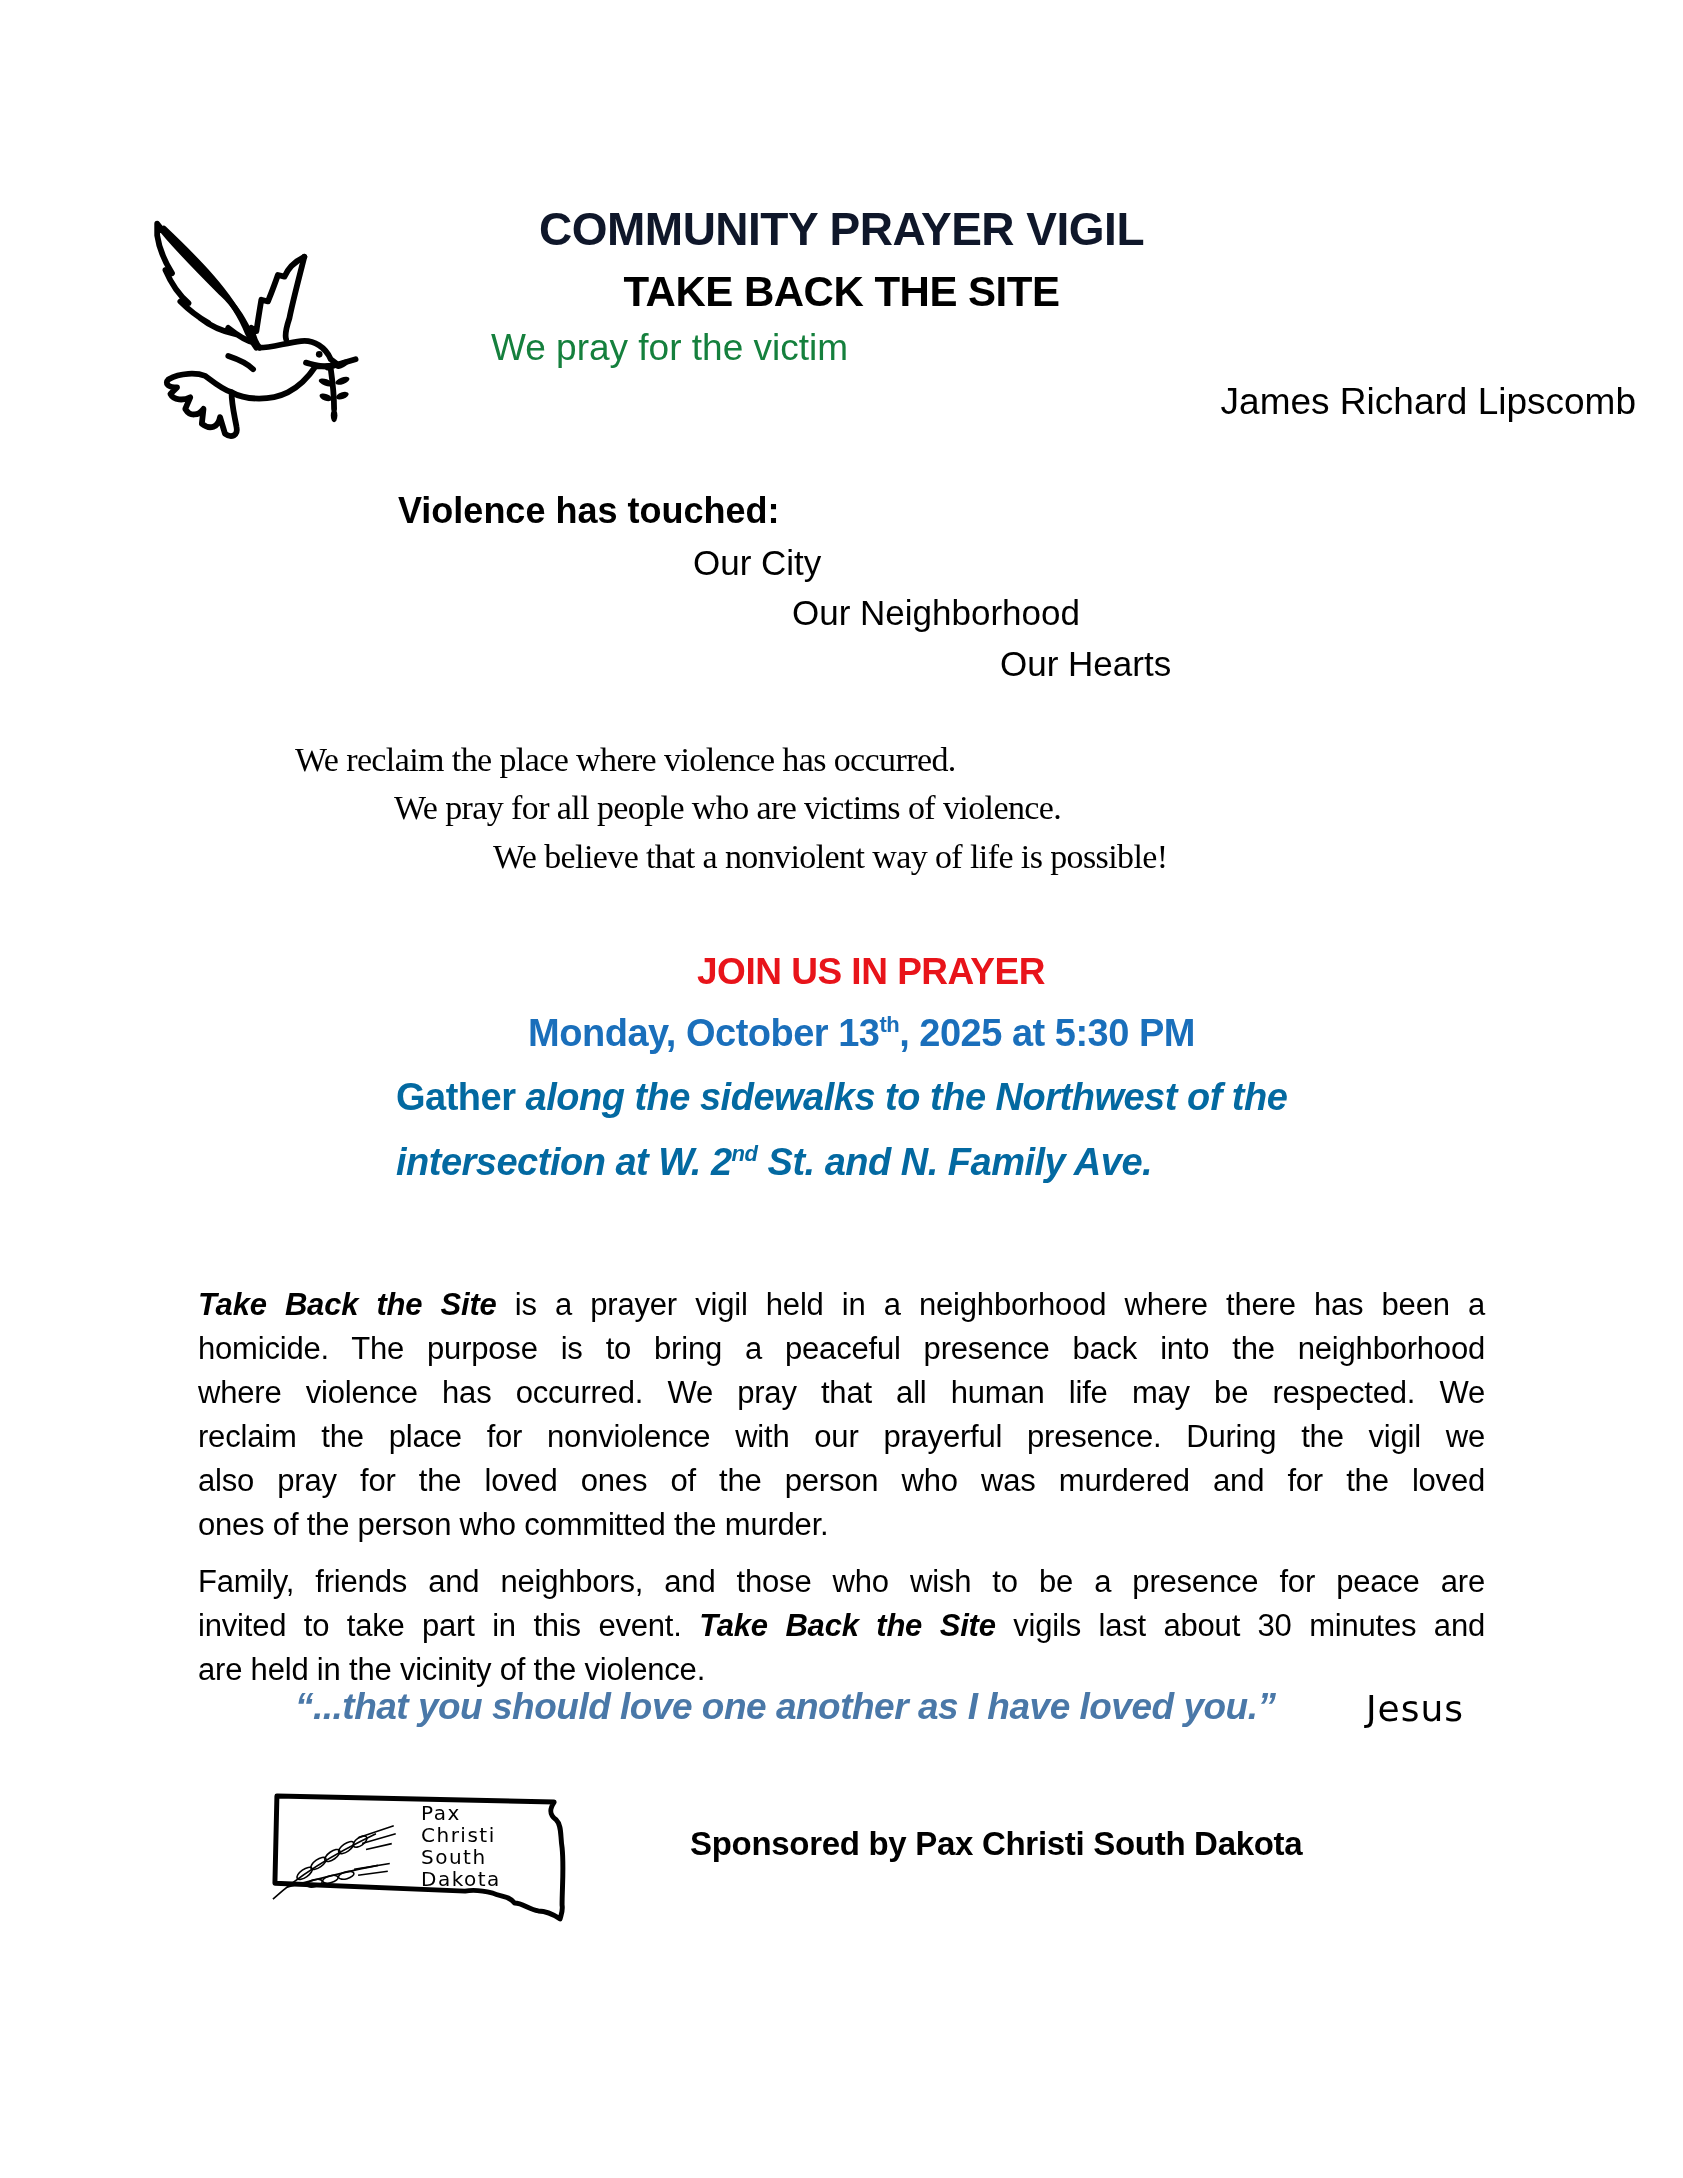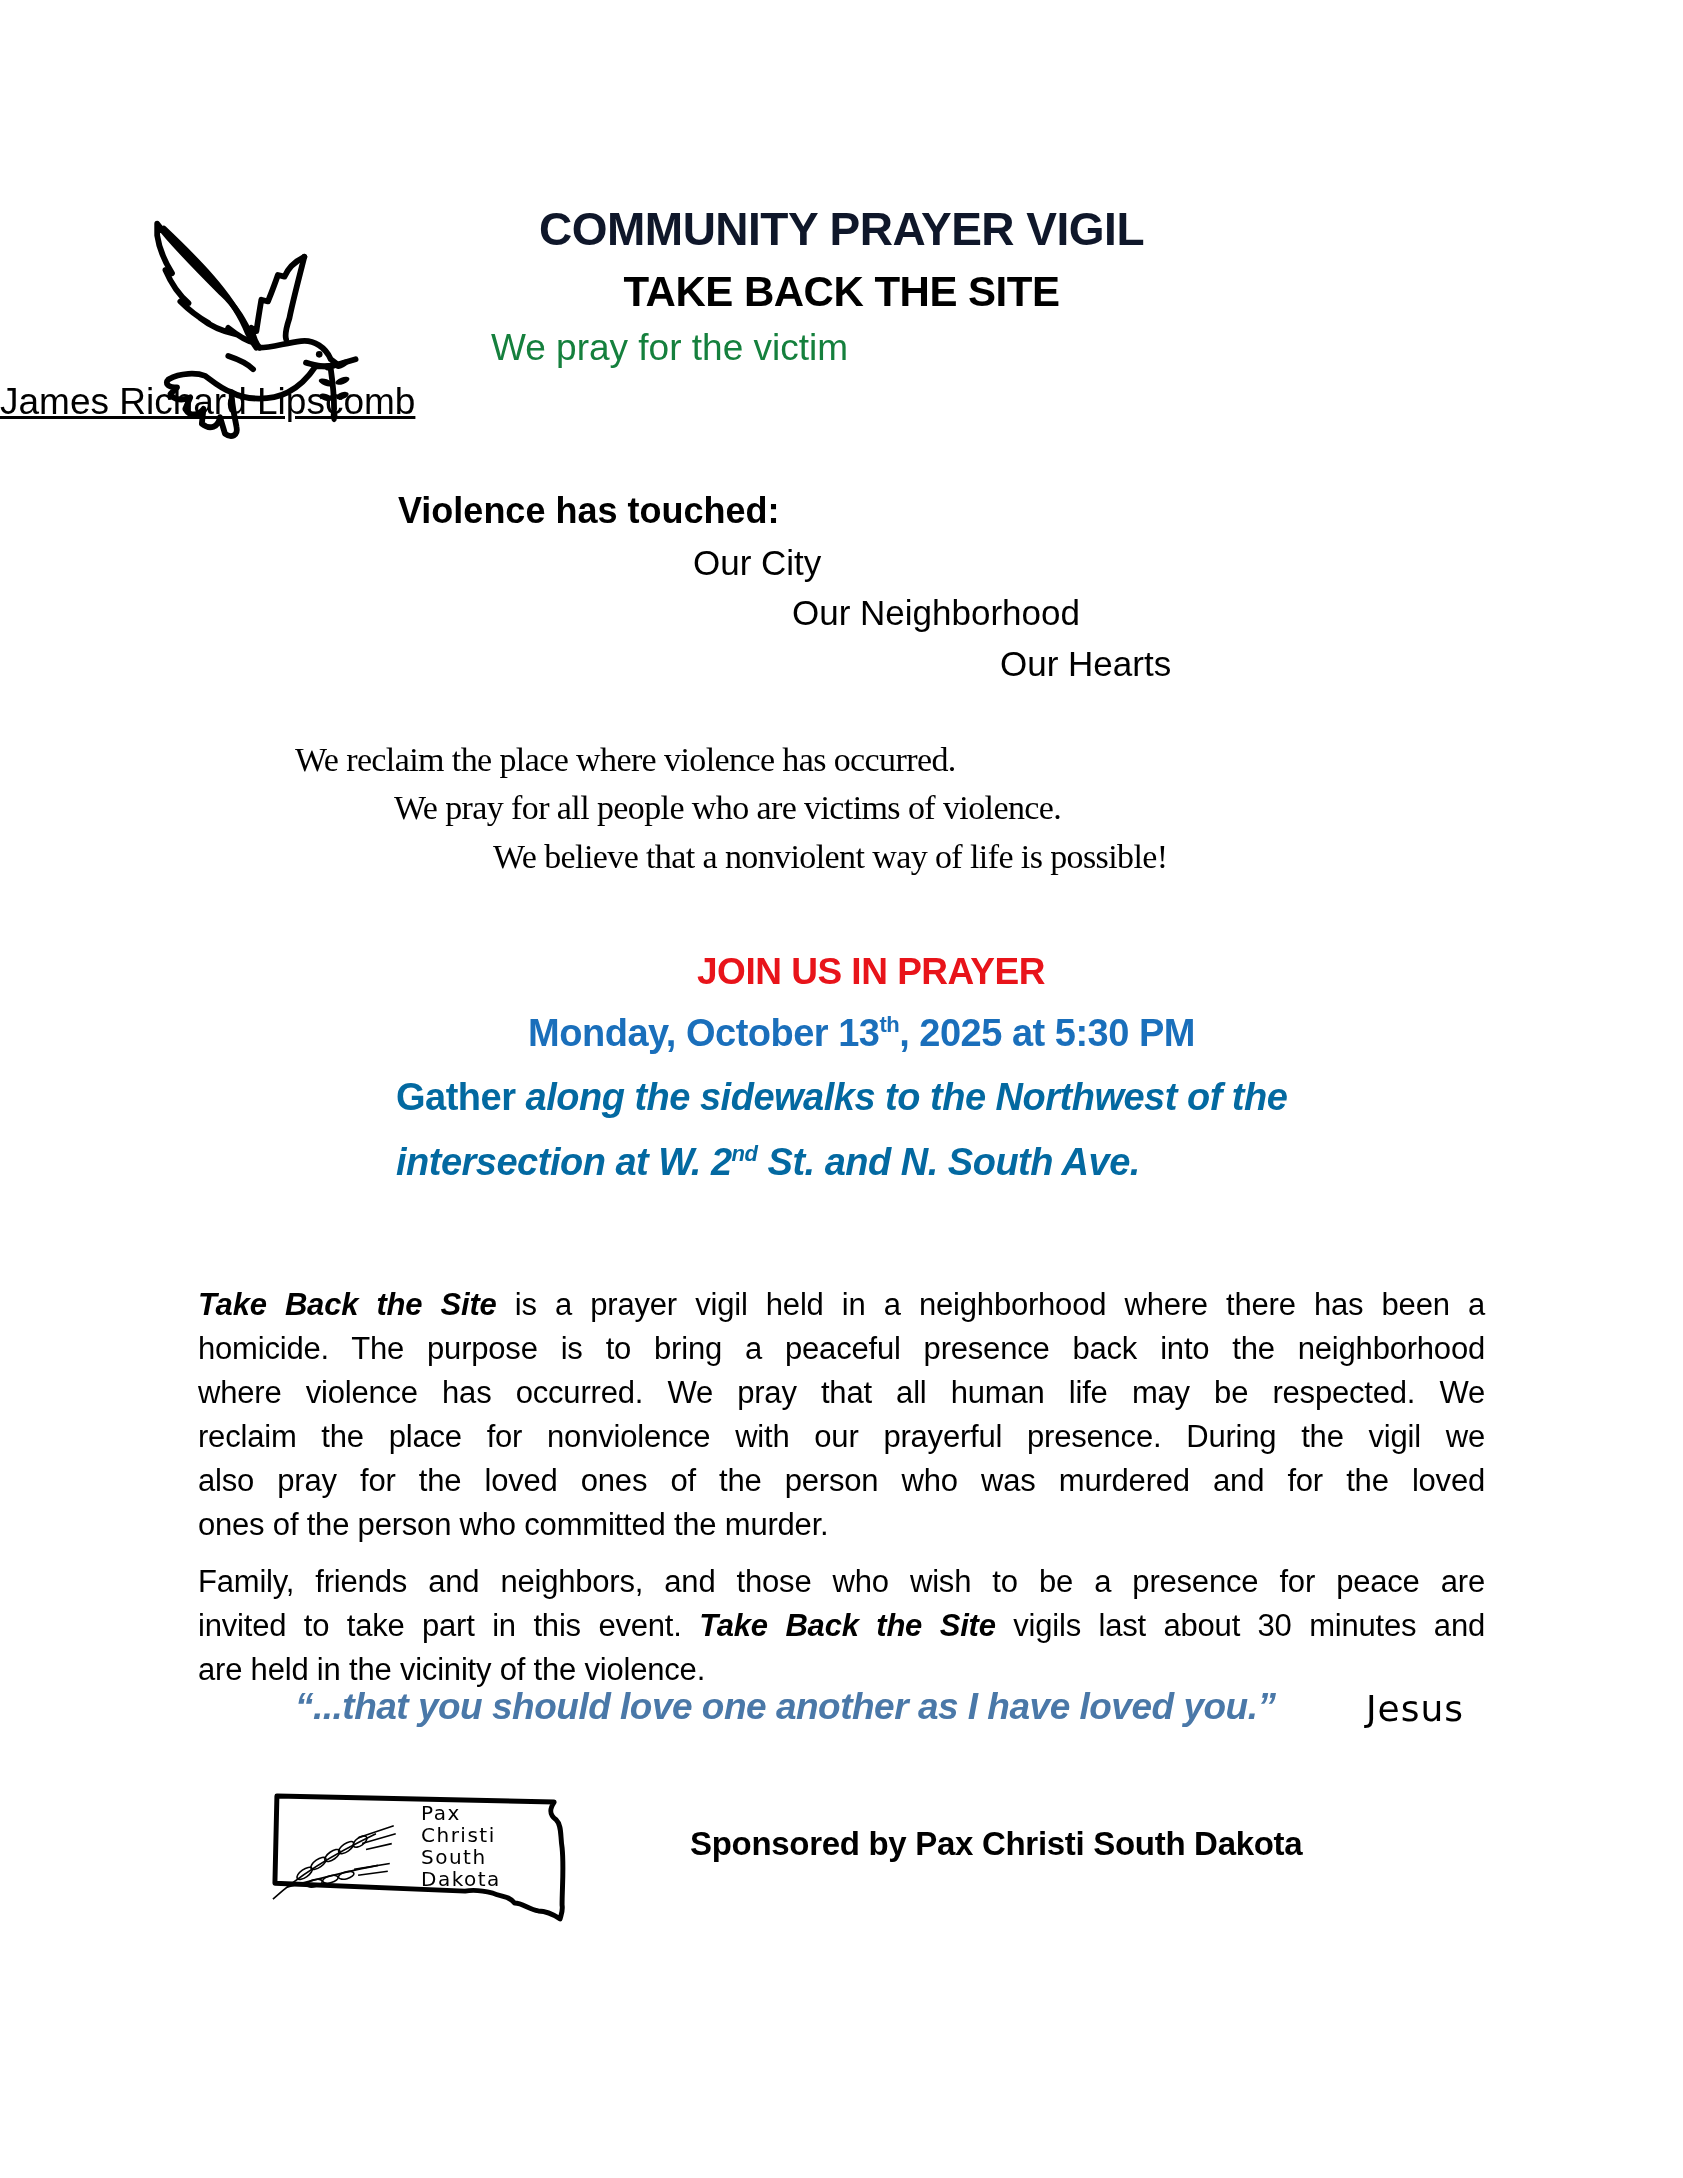--- a/index.html
+++ b/index.html
@@ -4,21 +4,21 @@
 <style>
   html, body { margin: 0; padding: 0; background: #ffffff; }
   body { width: 1683px; height: 2178px; position: relative; overflow: hidden; font-family: "Liberation Sans", sans-serif; color: #000; }
   .abs { position: absolute; }
 
   #dove { left: 139px; top: 196px; width: 248px; height: 277px; }
 
   .title-blue { left: 0; width: 1683px; top: 202px; text-align: center; font-size: 46px; font-weight: bold; color: #0f172a; letter-spacing: -0.5px; }
   .title-black { left: 0; width: 1683px; top: 268px; text-align: center; font-size: 42px; font-weight: bold; color: #000; letter-spacing: -0.5px; }
   .pray-line { left: 0; width: 1339px; top: 327px; text-align: center; font-size: 37px; color: #15803d; }
-  .victim-name { left: 0; width: 1636px; top: 381px; text-align: left; font-size: 37px; color: #000; text-decoration: underline; }
+  .victim-name { left: 0; width: 1636px; top: 381px; text-align: right; font-size: 37px; color: #000; }
 
   .touched { left: 398px; top: 490px; font-size: 36px; font-weight: bold; }
   .our { font-size: 35px; color: #000; }
   .our-city { left: 693px; top: 543px; }
   .our-neigh { left: 792px; top: 593px; }
   .our-hearts { left: 1000px; top: 644px; }
 
   .reclaim { font-size: 34px; font-family: "Liberation Serif", serif; letter-spacing: -0.6px; }
   .rc1 { left: 295px; top: 741px; }
   .rc2 { left: 394px; top: 789px; }
@@ -92,21 +92,21 @@
 <div class="abs our our-neigh">Our Neighborhood</div>
 <div class="abs our our-hearts">Our Hearts</div>
 
 <div class="abs reclaim rc1">We reclaim the place where violence has occurred.</div>
 <div class="abs reclaim rc2">We pray for all people who are victims of violence.</div>
 <div class="abs reclaim rc3">We believe that a nonviolent way of life is possible!</div>
 
 <div class="abs join">JOIN US IN PRAYER</div>
 <div class="abs date"><span>Monday, October 13</span><sup>th</sup><span>, 2025 at 5:30 PM</span></div>
 <div class="abs gather gather1"><span>Gather</span> <i>along the sidewalks to the Northwest of the</i></div>
-<div class="abs gather gather2"><i>intersection at W. 2</i><sup>nd</sup><i> St. and N. South Ave.</i></div>
+<div class="abs gather gather2"><i>intersection at W. 2</i><sup>nd</sup><i> St. and N. Family Ave.</i></div>
 
 <div class="abs para para1">
   <span class="line"><b>Take Back the Site</b><span> is a prayer vigil held in a neighborhood where there has been a</span></span>
   <span class="line">homicide.  The purpose is to bring a peaceful presence back into the neighborhood</span>
   <span class="line">where violence has occurred. We pray that all human life may be respected.  We</span>
   <span class="line">reclaim the place for nonviolence with our prayerful presence.  During the vigil we</span>
   <span class="line">also pray for the loved ones of the person who was murdered and for the loved</span>
   <span class="line last">ones of the person who committed the murder.</span>
 </div>
 

